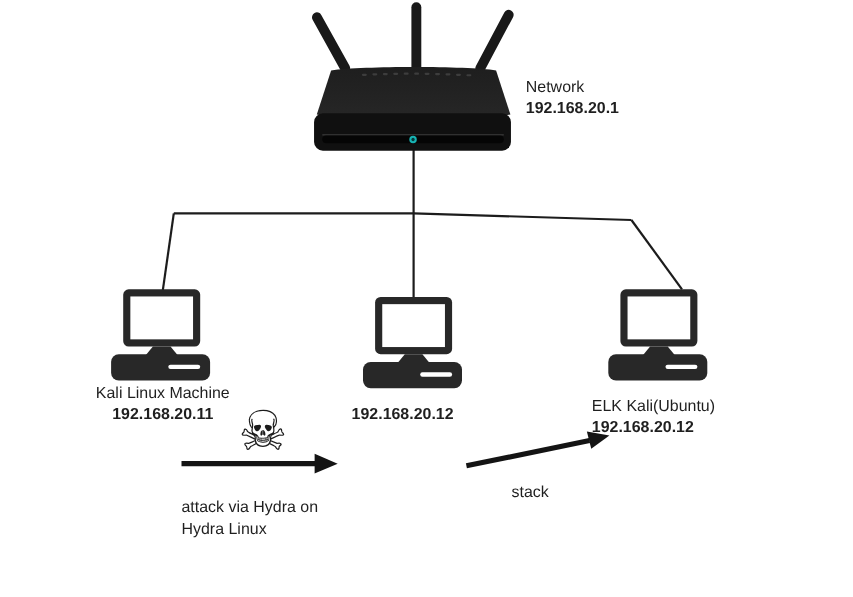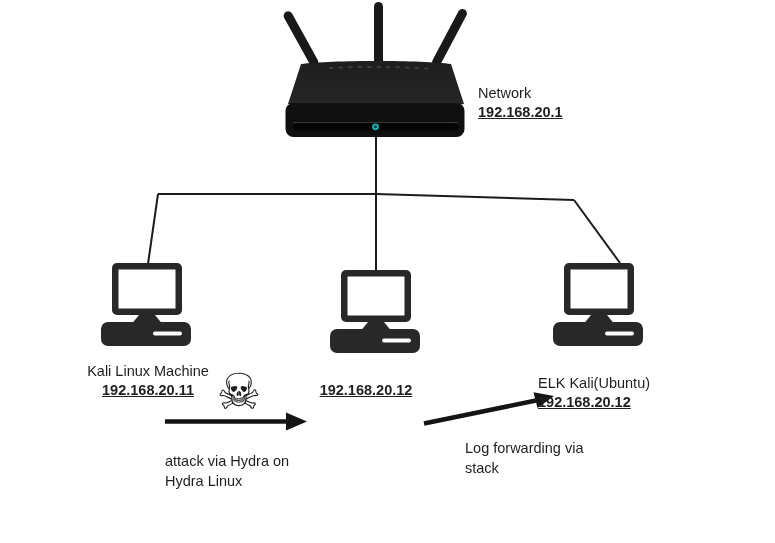--- a/index.html
+++ b/index.html
@@ -15,23 +15,22 @@
   .layer {
     position: absolute;
     left: 0; top: 0;
     width: 775px; height: 543px;
   }
   .label {
     position: absolute;
     font-size: 14.5px;
     line-height: 19px;
     white-space: nowrap;
-    margin-top: 13px;
   }
-  .label .ip { font-weight: bold; text-decoration: underline; }
+  .label .ip { font-weight: bold; }
   .label.centered { text-align: center; }
   .annotation {
     position: absolute;
     font-size: 14.5px;
     line-height: 20px;
     white-space: nowrap;
   }
   .annotation div { display: block; }
   .skull {
     position: absolute;
@@ -135,17 +134,16 @@
   </div>
 
   <div class="skull">☠</div>
 
   <div class="annotation" style="left:165px; top:451px;">
     <div>attack via Hydra on</div>
     <div>Hydra Linux</div>
   </div>
 
   <div class="annotation" style="left:465px; top:438px;">
-    <div>Log forwarding via</div>
     <div>stack</div>
   </div>
 
 </div>
 
 </body></html>

